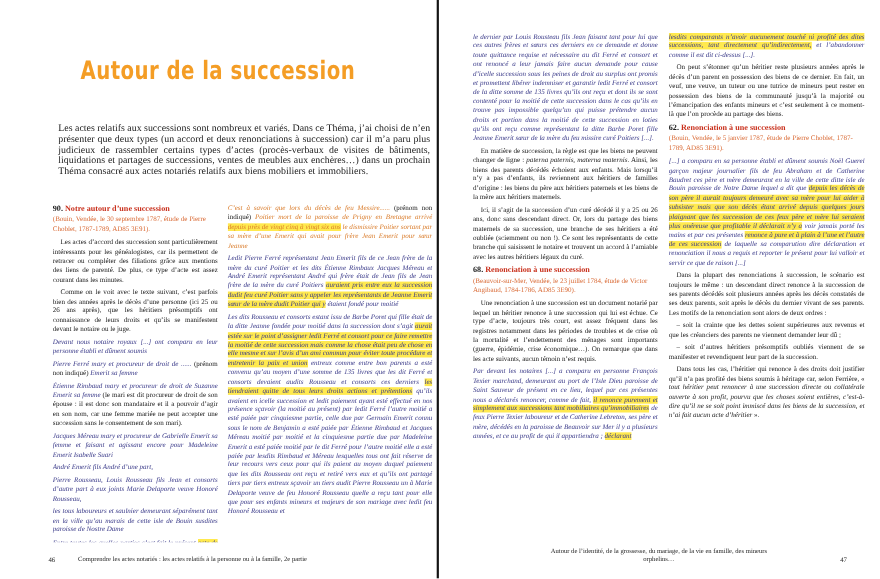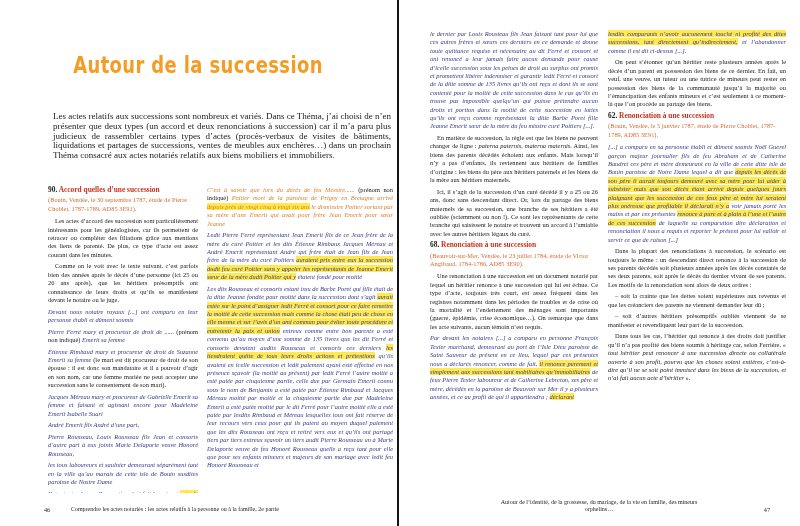--- a/index.html
+++ b/index.html
@@ -51,21 +51,21 @@
 </head>
 <body>
 
 <div class="spread">
 
   <div class="page page-left">
     <h1 class="title"><span class="title-inner">Autour de la succession</span></h1>
     <p class="intro">Les actes relatifs aux successions sont nombreux et variés. Dans ce Théma, j’ai choisi de n’en présenter que deux types (un accord et deux renonciations à succession) car il m’a paru plus judicieux de rassembler certains types d’actes (procès-verbaux de visites de bâtiments, liquidations et partages de successions, ventes de meubles aux enchères…) dans un prochain Théma consacré aux actes notariés relatifs aux biens mobiliers et immobiliers.</p>
     <div class="cols cols-left">
       <div class="col col-l1">
-          <p class="p heading"><span class="num">90. </span><span>Accord quelles d’une succession</span></p>
+          <p class="p heading"><span class="num">90. </span><span>Notre autour d’une succession</span></p>
           <p class="p cite"><span>(Bouin, Vendée, le 30 septembre 1787, étude de Pierre Choblet, 1787-1789, AD85 3E91).</span></p>
           <p class="p roman"><span>Les actes d’accord des succession sont particulièrement intéressants pour les généalogistes, car ils permettent de retracer ou compléter des filiations grâce aux mentions des liens de parenté. De plus, ce type d’acte est assez courant dans les minutes.</span></p>
           <p class="p roman"><span>Comme on le voit avec le texte suivant, c’est parfois bien des années après le décès d’une personne (ici 25 ou 26 ans après), que les héritiers présomptifs ont connaissance de leurs droits et qu’ils se manifestent devant le notaire ou le juge.</span></p>
           <p class="p ital"><span>Devant nous notaire royaux [...] ont comparu en leur personne établi et dûment soumis</span></p>
           <p class="p ital"><span>Pierre Ferré mary et procureur de droit de ...... </span><span class="rom">(prénom non indiqué) </span><span>Emerit sa femme</span></p>
           <p class="p ital"><span>Étienne Rimbaud mary et procureur de droit de Suzanne Emerit sa femme </span><span class="rom">(le mari est dit procureur de droit de son épouse : il est donc son mandataire et il a pouvoir d’agir en son nom, car une femme mariée ne peut accepter une succession sans le consentement de son mari).</span></p>
           <p class="p ital"><span>Jacques Méreau mary et procureur de Gabrielle Emerit sa femme et faisant et agissant encore pour Madeleine Emerit Isabelle Suari</span></p>
           <p class="p ital"><span>André Emerit fils André d’une part,</span></p>
           <p class="p ital"><span>Pierre Rousseau, Louis Rousseau fils Jean et consorts d’autre part à eux joints Marie Delaporte veuve Honoré Rousseau,</span></p>
           <p class="p ital"><span>les tous laboureurs et saulnier demeurant séparément tant en la ville qu’au marais de cette isle de Bouin susdites paroisse de Nostre Dame</span></p>

